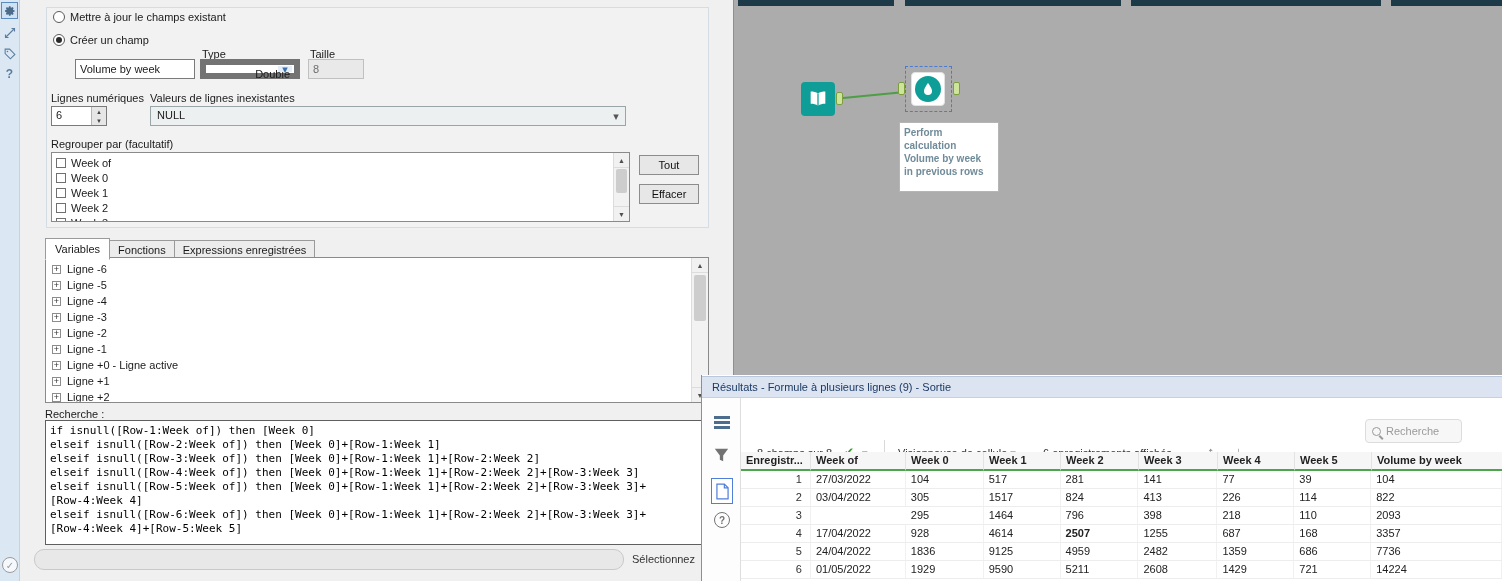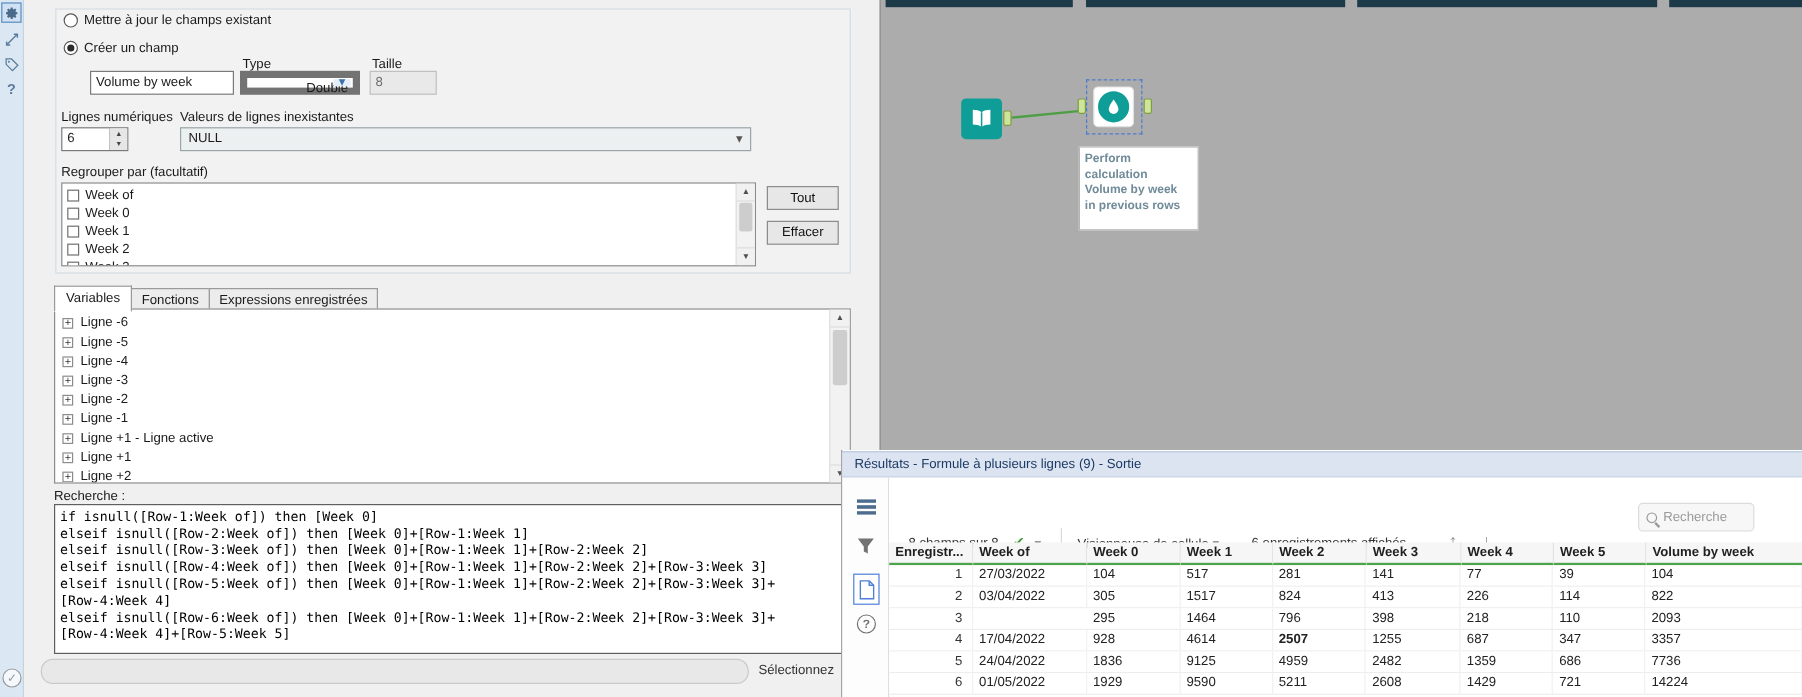--- a/index.html
+++ b/index.html
@@ -215,21 +215,21 @@
           <div class="var-item">
             <span class="plusbox">+</span>
             <span>Ligne -2</span>
           </div>
           <div class="var-item">
             <span class="plusbox">+</span>
             <span>Ligne -1</span>
           </div>
           <div class="var-item">
             <span class="plusbox">+</span>
-            <span>Ligne +1 - Ligne active</span>
+            <span>Ligne +0 - Ligne active</span>
           </div>
           <div class="var-item">
             <span class="plusbox">+</span>
             <span>Ligne +1</span>
           </div>
           <div class="var-item">
             <span class="plusbox">+</span>
             <span>Ligne +2</span>
           </div>
         </div>
@@ -390,21 +390,21 @@
           <div class="td" style="width: 131px;">2093</div>
         </div>
         <div class="tr">
           <div class="td num" style="width: 70px;">4</div>
           <div class="td" style="width: 95px;">17/04/2022</div>
           <div class="td" style="width: 78px;">928</div>
           <div class="td" style="width: 77px;">4614</div>
           <div class="td" style="width: 78px; font-weight: bold;">2507</div>
           <div class="td" style="width: 79px;">1255</div>
           <div class="td" style="width: 77px;">687</div>
-          <div class="td" style="width: 77px;">347</div>
+          <div class="td" style="width: 77px;">168</div>
           <div class="td" style="width: 131px;">3357</div>
         </div>
         <div class="tr">
           <div class="td num" style="width: 70px;">5</div>
           <div class="td" style="width: 95px;">24/04/2022</div>
           <div class="td" style="width: 78px;">1836</div>
           <div class="td" style="width: 77px;">9125</div>
           <div class="td" style="width: 78px;">4959</div>
           <div class="td" style="width: 79px;">2482</div>
           <div class="td" style="width: 77px;">1359</div>

